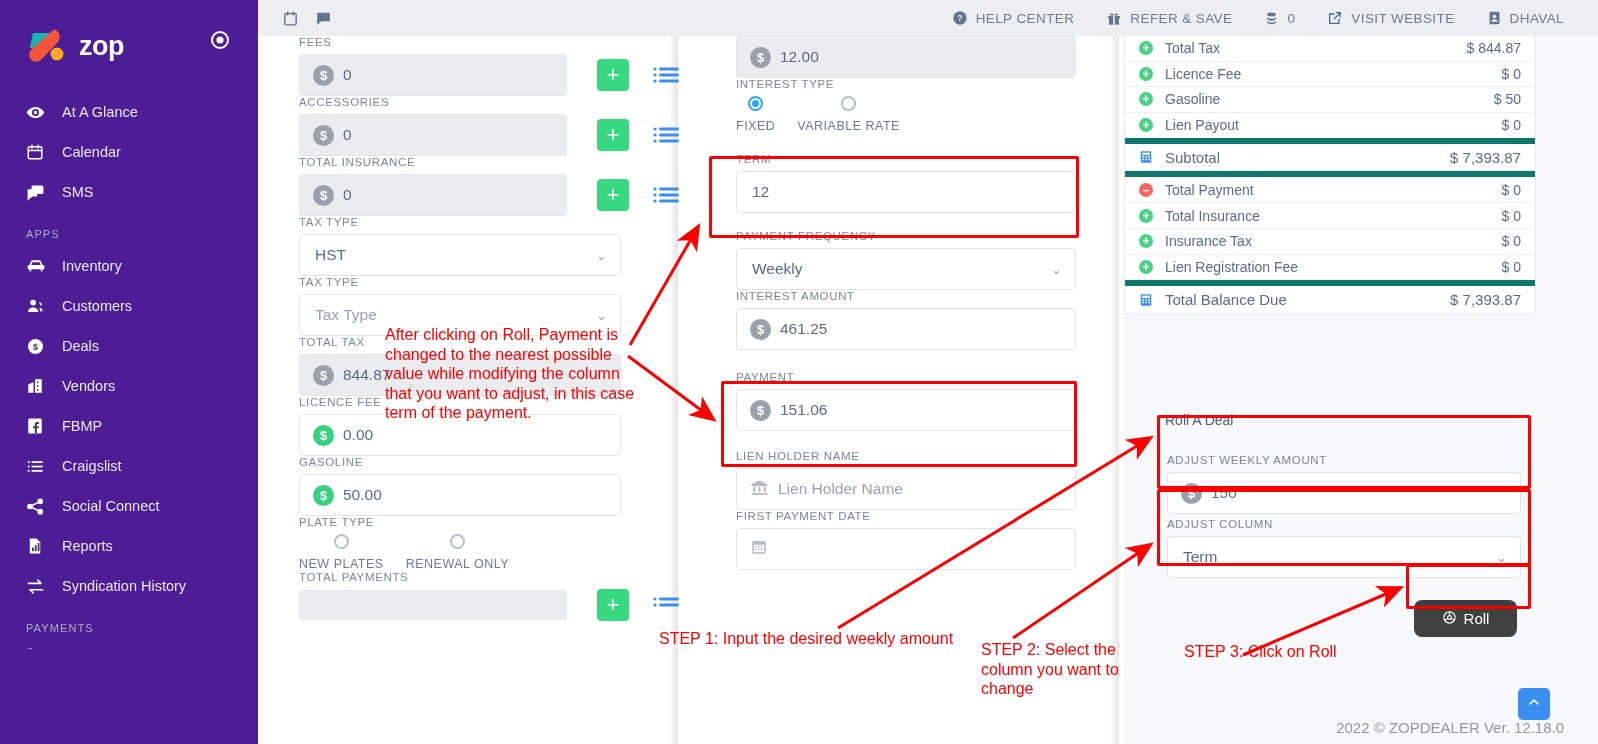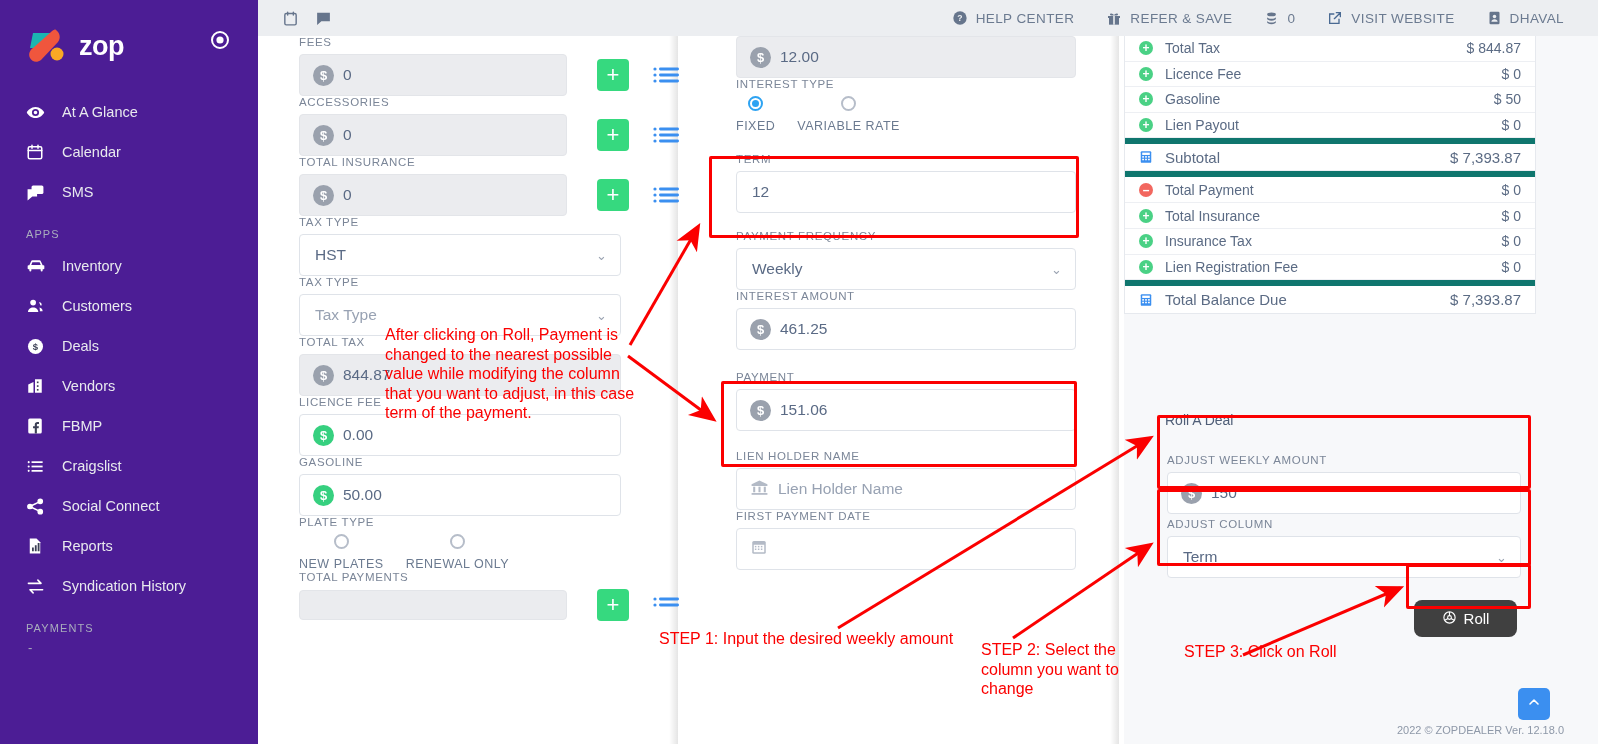--- a/index.html
+++ b/index.html
@@ -112,21 +112,21 @@
   .calcic { color: #3b8ff0; font-size: 13px; }
 
   .rolltitle { position: absolute; left: 41px; top: 376px; font-size: 14px; color: #4f5e77; }
   .rollbody { position: absolute; left: 33px; top: 412px; width: 374px; }
   .rollbtn {
     position: absolute; left: 290px; top: 564px; width: 103px; height: 37px;
     background: #404040; border-radius: 8px; color: #fff; font-size: 15px;
     display: flex; align-items: center; justify-content: center; gap: 7px; cursor: pointer;
   }
 
-  .footer { position: absolute; right: 34px; bottom: 8px; font-size: 11px; color: #8e98a8; }
+  .footer { position: absolute; right: 34px; bottom: 8px; font-size: 15px; color: #8e98a8; }
   .totop {
     position: absolute; right: 48px; bottom: 24px; width: 32px; height: 32px;
     background: #3b8ff0; border-radius: 5px; color: #fff;
     display: flex; align-items: center; justify-content: center; cursor: pointer;
   }
 
   
   .redbox { position: absolute; border: 3px solid #fb0000; border-radius: 2px; pointer-events: none; }
   .anno {
     position: absolute; color: #fb0000; font-size: 16px; line-height: 19.5px;

